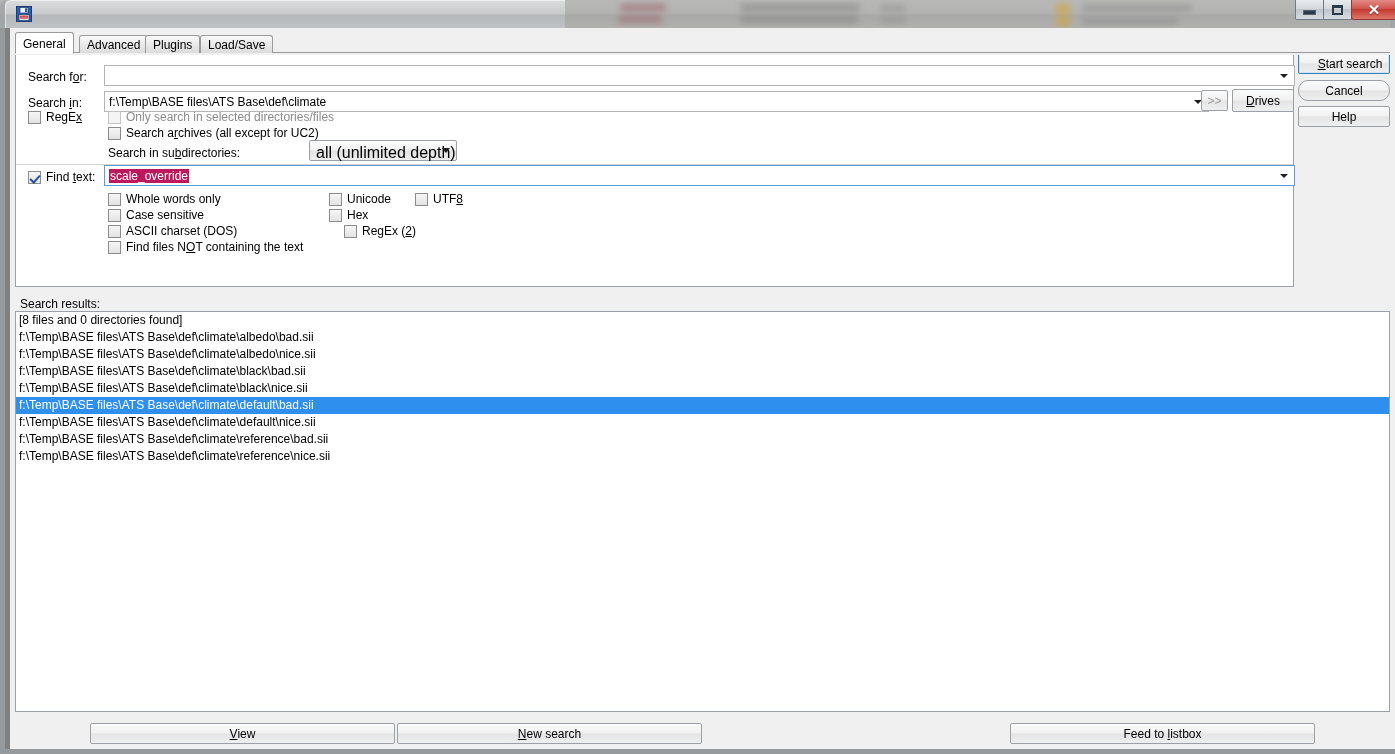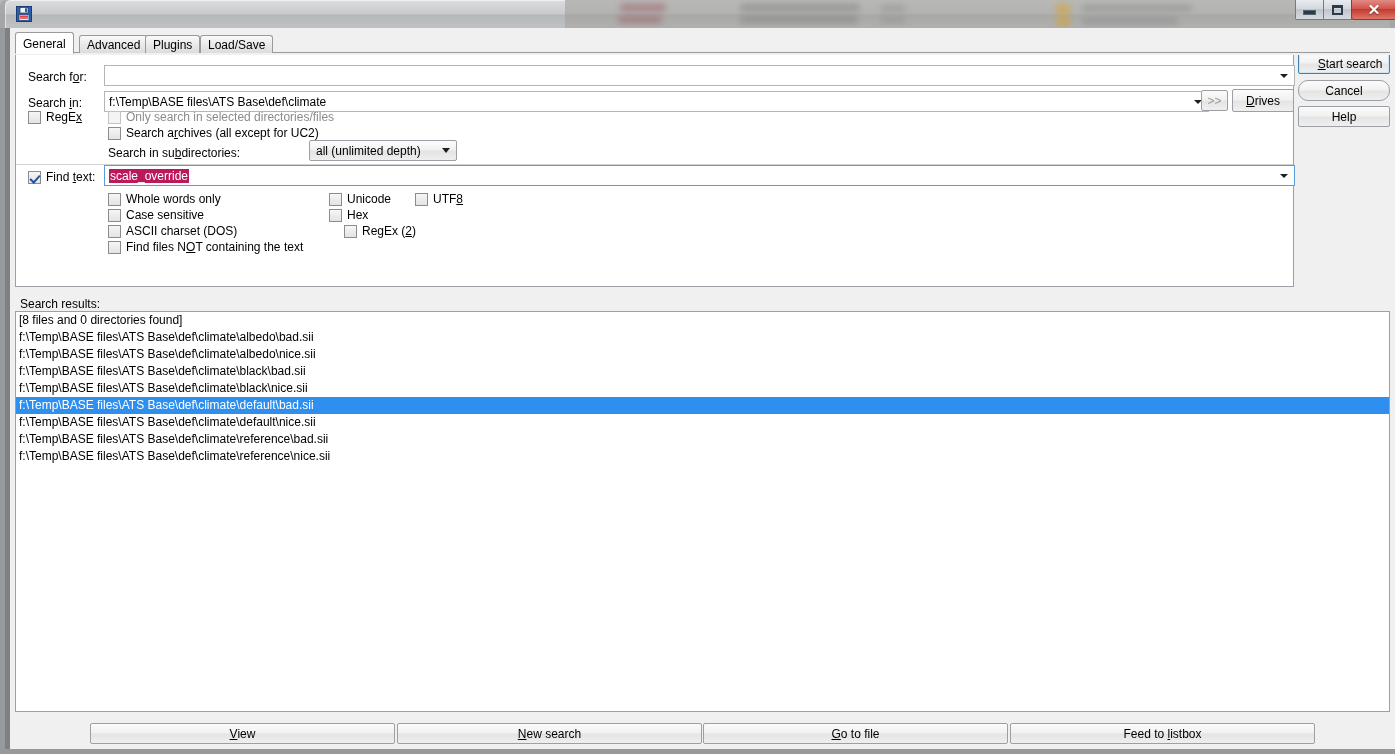--- a/index.html
+++ b/index.html
@@ -267,21 +267,21 @@
     position: absolute;
     box-sizing: border-box;
     height: 21px;
     border: 1px solid #9aa0a6;
     border-radius: 2px;
     background: linear-gradient(to bottom, #fdfdfd 0%, #f0f0f0 48%, #e3e3e3 52%, #eeeeee 100%);
   }
   .selectbox .val {
     position: absolute;
     left: 6px; top: 3px;
-    font-size: 12px;
+    font-size: 16px;
     white-space: nowrap;
   }
   .selectbox .arrow {
     position: absolute;
     right: 6px; top: 7px;
   }
 
   
   .btn {
     position: absolute;
@@ -495,21 +495,18 @@
       <div class="res-row">f:\Temp\BASE files\ATS Base\def\climate\reference\bad.sii</div>
       <div class="res-row">f:\Temp\BASE files\ATS Base\def\climate\reference\nice.sii</div>
     </div>
 
     <div class="btn" style="left:80px; top:695px; width:305px; height:21px;">
         <span><u>V</u>iew</span>
       </div>
     <div class="btn" style="left:387px; top:695px; width:305px; height:21px;">
         <span><u>N</u>ew search</span>
       </div>
-    <div class="btn" style="left:693px; top:695px; width:305px; height:21px;">
-        <span><u>G</u>o to file</span>
-      </div>
     <div class="btn" style="left:1000px; top:695px; width:305px; height:21px;">
         <span>Feed to <u>l</u>istbox</span>
       </div>
 
   </div>
 </div>
 
 </body></html>

